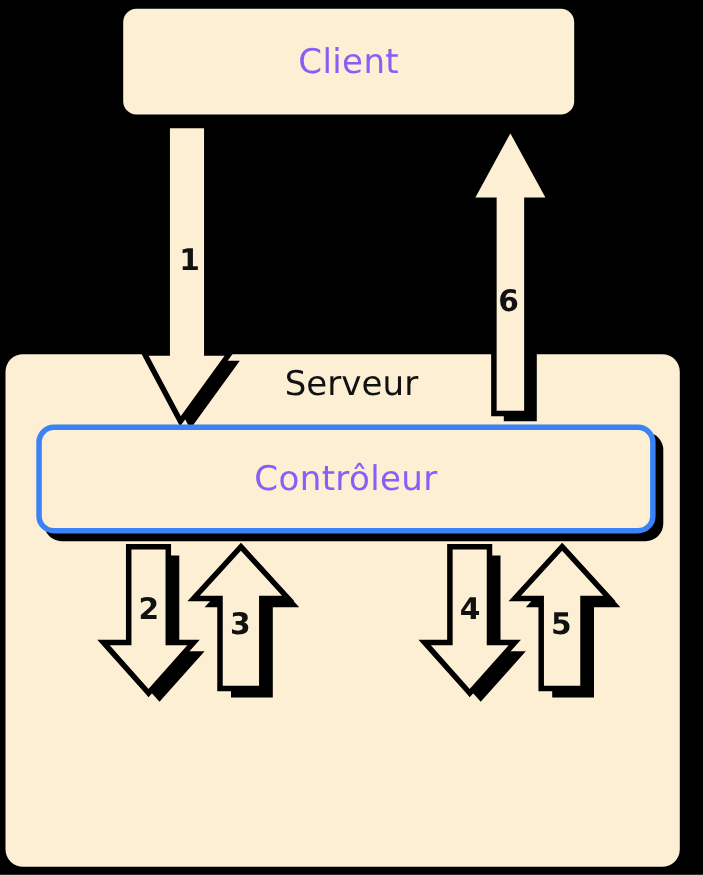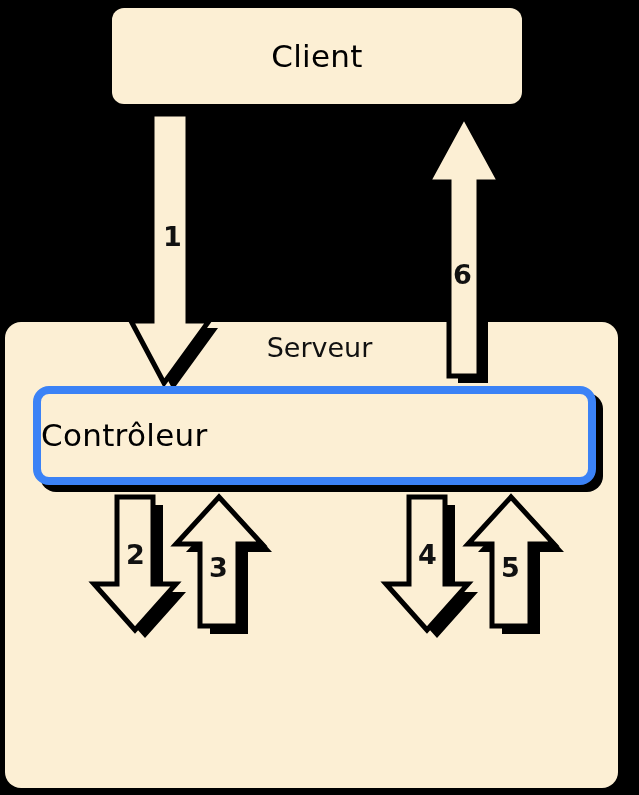--- a/index.html
+++ b/index.html
@@ -17,21 +17,21 @@
   }
   .box {
     position: absolute;
     box-sizing: border-box;
     display: flex;
     align-items: center;
     justify-content: center;
     background: #FCEFD4;
   }
   .box-label {
-    color: #000000;
+    color: #8b5cf6;
     font-size: 31px;
     font-weight: 400;
     letter-spacing: 0.3px;
     line-height: 1;
     white-space: nowrap;
   }
   
   #client-box {
     left: 112px;
     top: 8px;
@@ -48,33 +48,34 @@
     border-radius: 16px;
     background: #FCEFD4;
   }
   #server-label {
     position: absolute;
     left: 0;
     top: 334px;
     width: 639px;
     text-align: center;
     color: #111111;
-    font-size: 27px;
+    font-size: 31px;
     line-height: 1;
     pointer-events: none;
   }
   
   .node {
     position: absolute;
     box-sizing: border-box;
     background: #FCEFD4;
-    border: 8px solid #3b82f6;
+    border: 5px solid #3b82f6;
     border-radius: 16px;
     display: flex;
     align-items: center;
+    justify-content: center;
     box-shadow: 7px 7px 0 0 #000000;
   }
   #controleur-box {
     left: 33px;
     top: 386px;
     width: 563px;
     height: 99px;
   }
   #modeles-box {
     left: 38px;

